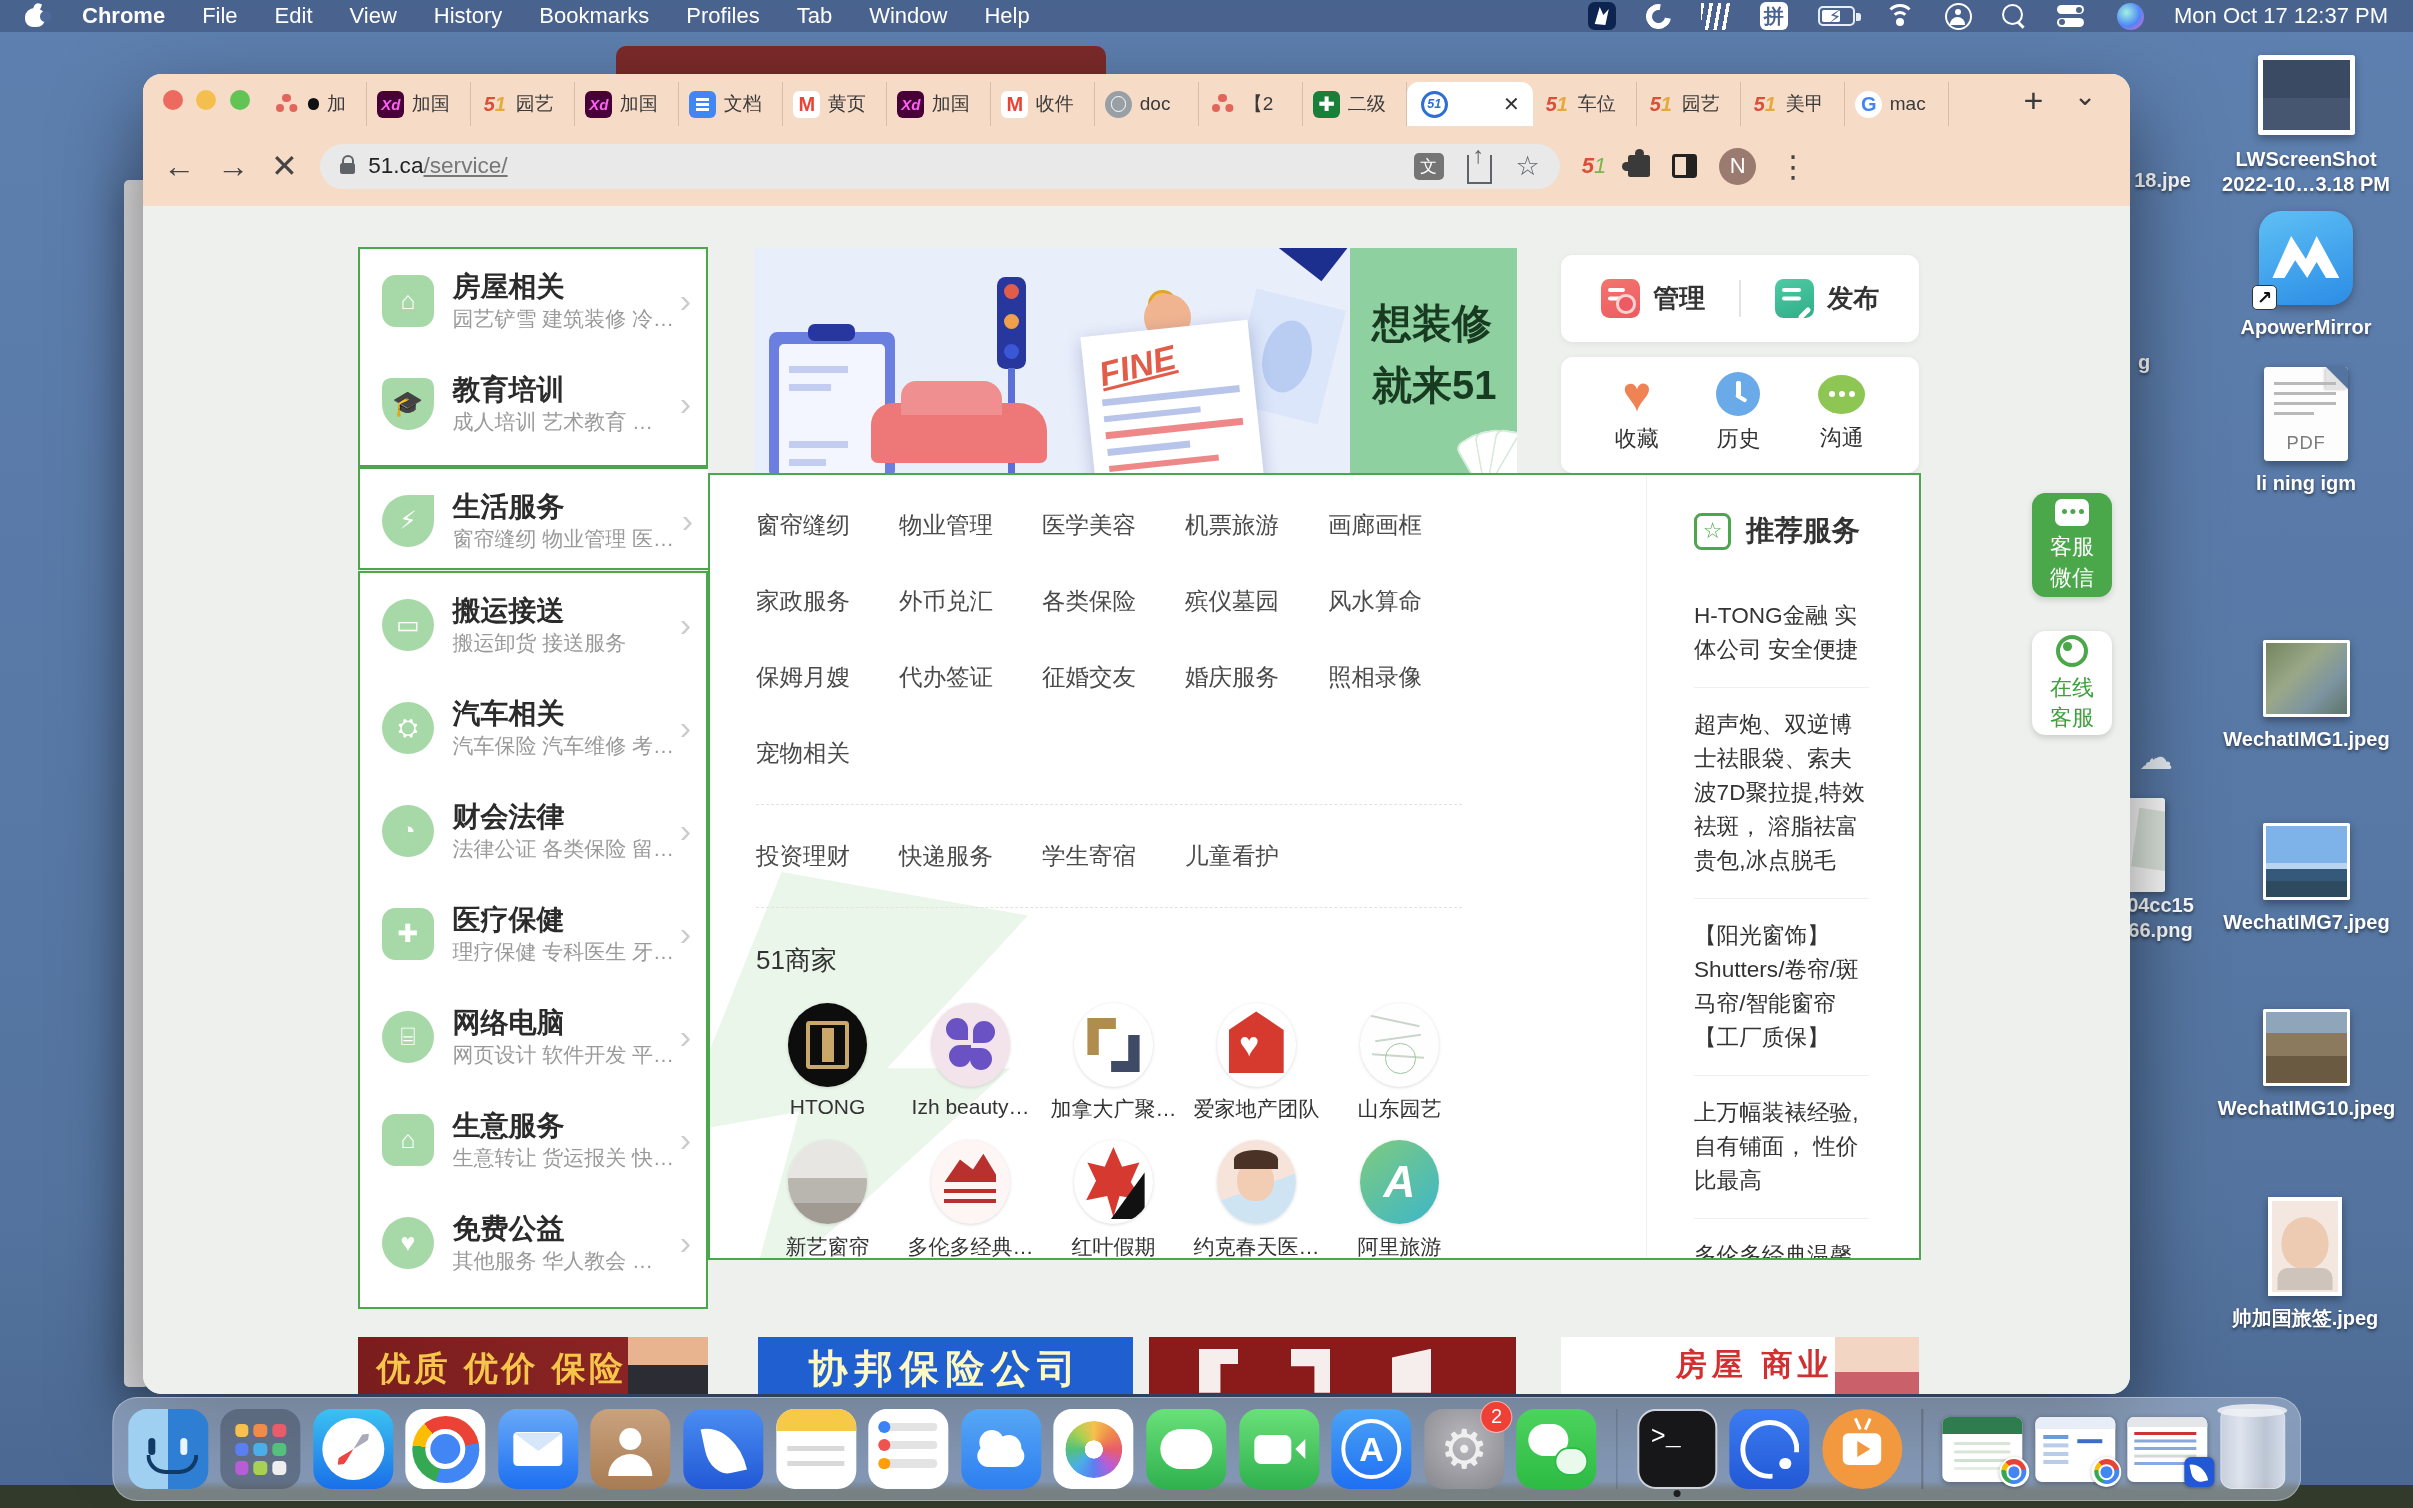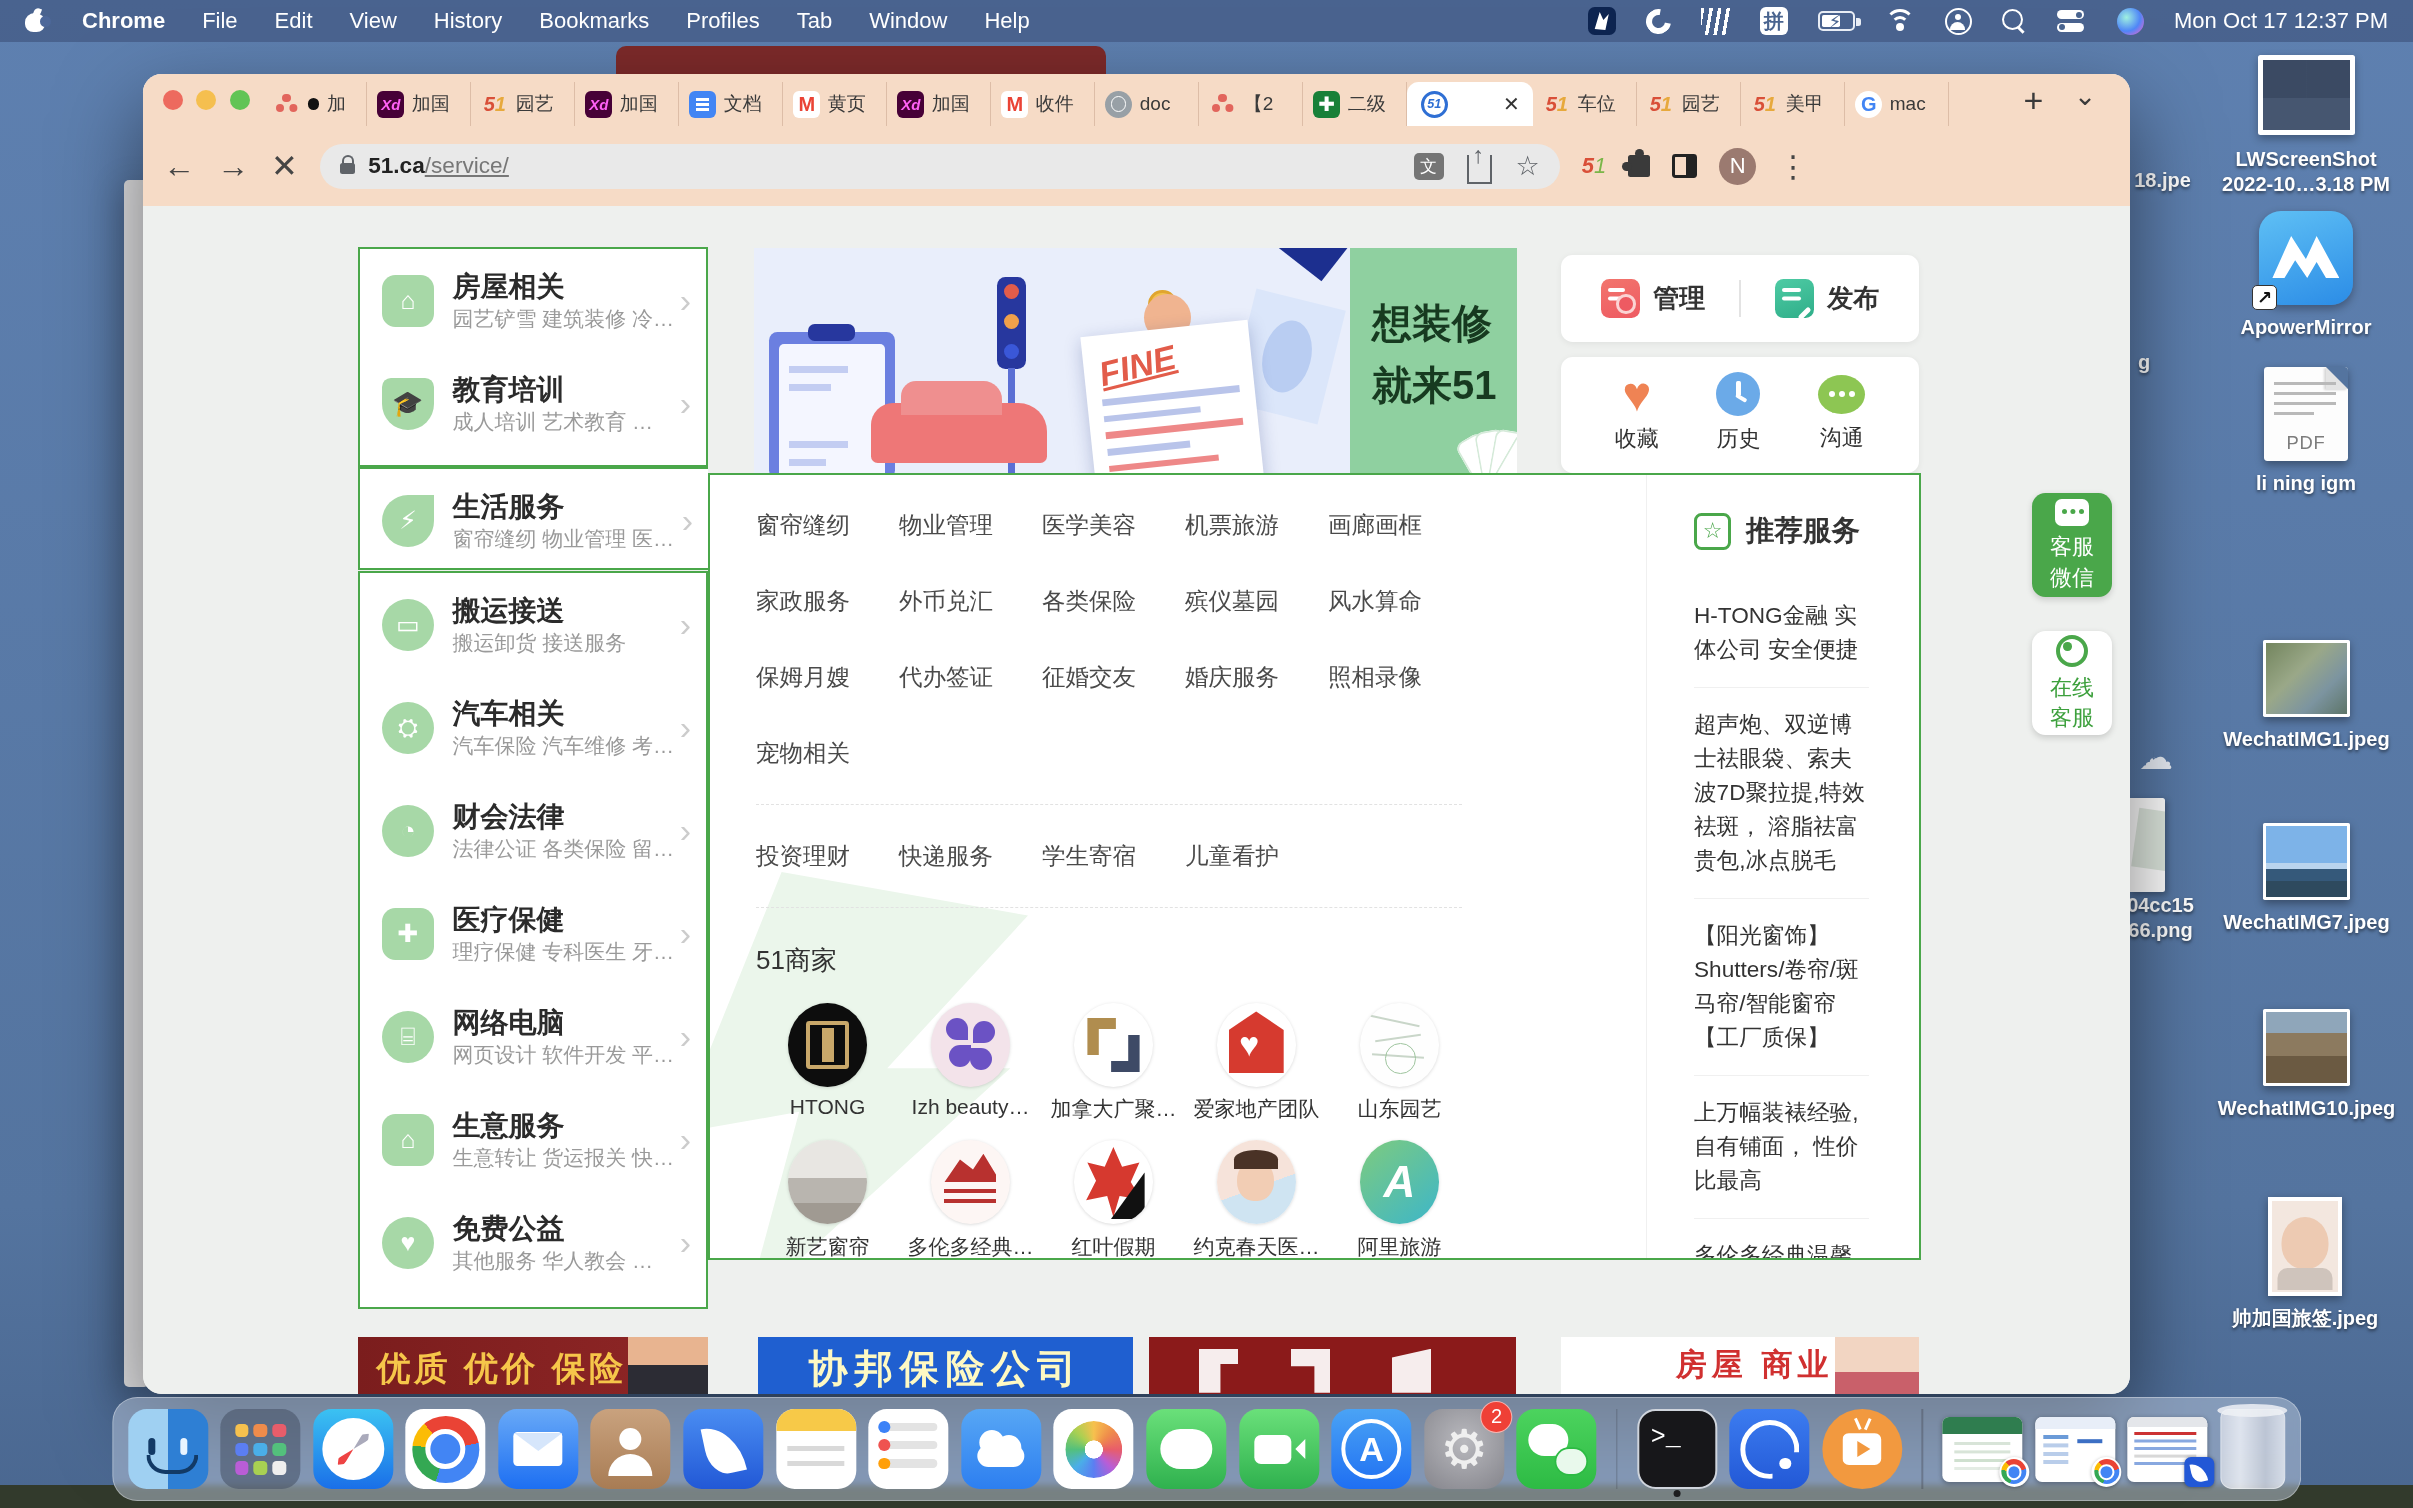--- a/index.html
+++ b/index.html
@@ -1,21 +1,21 @@
 <!DOCTYPE html>
 <html style="font-size:13.4px"><head>
 <meta charset="utf-8">
 <style>
   * { margin:0; padding:0; box-sizing:border-box; }
   html,body { width:2413px; height:1508px; overflow:hidden; }
   body { font-family:"Liberation Sans","DejaVu Sans",sans-serif;
          background:linear-gradient(180deg,#5e80b0 0%,#54749f 80%,#4a6790 100%); position:relative; }
 
   
-  .menubar{position:absolute;top:0;left:0;right:0;height:42px;background:rgba(72,97,140,.94);
+  .menubar{position:absolute;top:0;left:0;right:0;height:32px;background:rgba(72,97,140,.94);
     display:flex;align-items:center;color:#fff;font-size:22px;z-index:50;padding:0 25px;}
   .mb-left{display:flex;align-items:center;gap:37px;}
   .mb-app{font-weight:bold;}
   .apple{width:20px;height:23.5px;position:relative;}
   .apple::before{content:"";position:absolute;left:0;top:4.2px;width:20px;height:19px;background:#fff;border-radius:48% 48% 42% 42%;}
   .apple::after{content:"";position:absolute;right:-5.9px;top:6.7px;width:11px;height:11px;background:#4d689a;border-radius:50%;}
   .apple i{position:absolute;top:-1.7px;left:9.2px;width:6.7px;height:7.5px;background:#fff;border-radius:60% 0 60% 0;transform:rotate(20deg);}
   .mb-right{margin-left:auto;display:flex;align-items:center;gap:30px;}
   .st{position:relative;display:inline-block;}
   .st-wing{width:28.5px;height:28.5px;background:#0d2450;border-radius:6.7px;}
@@ -114,21 +114,21 @@
   .fav.b51{background:#fff;border:3.4px solid #2f6fd4;border-radius:50%;color:#2f6fd4;font-size:12.6px;font-style:italic;}
   .fav.goog{background:#fff;border-radius:50%;color:#4285f4;font-size:20px;}
   .dotpre{width:11.7px;height:11.7px;background:#111;border-radius:50%;display:inline-block;flex:0 0 auto;}
 
   .toolbar{height:80px;background:#f6dbc6;display:flex;align-items:center;padding:0 20px;gap:22px;}
   .nav-ar{font-size:32px;color:#454545;}
   .urlbar{flex:1;height:45px;background:#e9e9e9;border-radius:22.6px;display:flex;align-items:center;padding:0 20px;gap:13.4px;max-width:1240px;}
   .lock{width:15px;height:11.7px;background:#5f6368;border-radius:2.5px;position:relative;margin-top:5px;}
   .lock::before{content:"";position:absolute;left:1.7px;top:-7.5px;width:8.4px;height:8.4px;border:2.5px solid #5f6368;border-bottom:none;border-radius:6.7px 6.7px 0 0;}
   .url{font-size:22.6px;color:#222;}
-  .url b{font-weight:bold;} .url span{color:#777;font-weight:normal;text-decoration:underline;}
+  .url b{font-weight:normal;} .url span{color:#777;font-weight:normal;text-decoration:underline;}
   .tb-ic{color:#5f6368;font-size:27px;}
   .tr-ic{width:30px;height:27px;background:#757575;border-radius:5px;color:#fff;font-size:17px;display:flex;align-items:center;justify-content:center;}
   .share-ic{width:25px;height:28.5px;border:2.5px solid #5f6368;border-top:none;position:relative;margin-top:6.7px;}
   .share-ic::before{content:"↑";position:absolute;left:3.4px;top:-13.4px;font-size:23.5px;color:#5f6368;}
   .ext51 b{color:#d94f38;font-style:italic;font-size:22px;}
   .ext51 i{color:#7ab648;font-style:italic;font-size:22px;}
   .puzzle{width:22px;height:22px;background:#3a3a3a;position:relative;border-radius:2.5px;}
   .puzzle::before{content:"";position:absolute;top:-5.9px;left:6.7px;width:9.2px;height:9.2px;background:#3a3a3a;border-radius:50%;}
   .puzzle::after{content:"";position:absolute;left:-5.9px;top:6.7px;width:9.2px;height:9.2px;background:#3a3a3a;border-radius:50%;}
   .sidebar-ic{width:25px;height:23.5px;border:3.4px solid #222;border-radius:3.4px;position:relative;}

